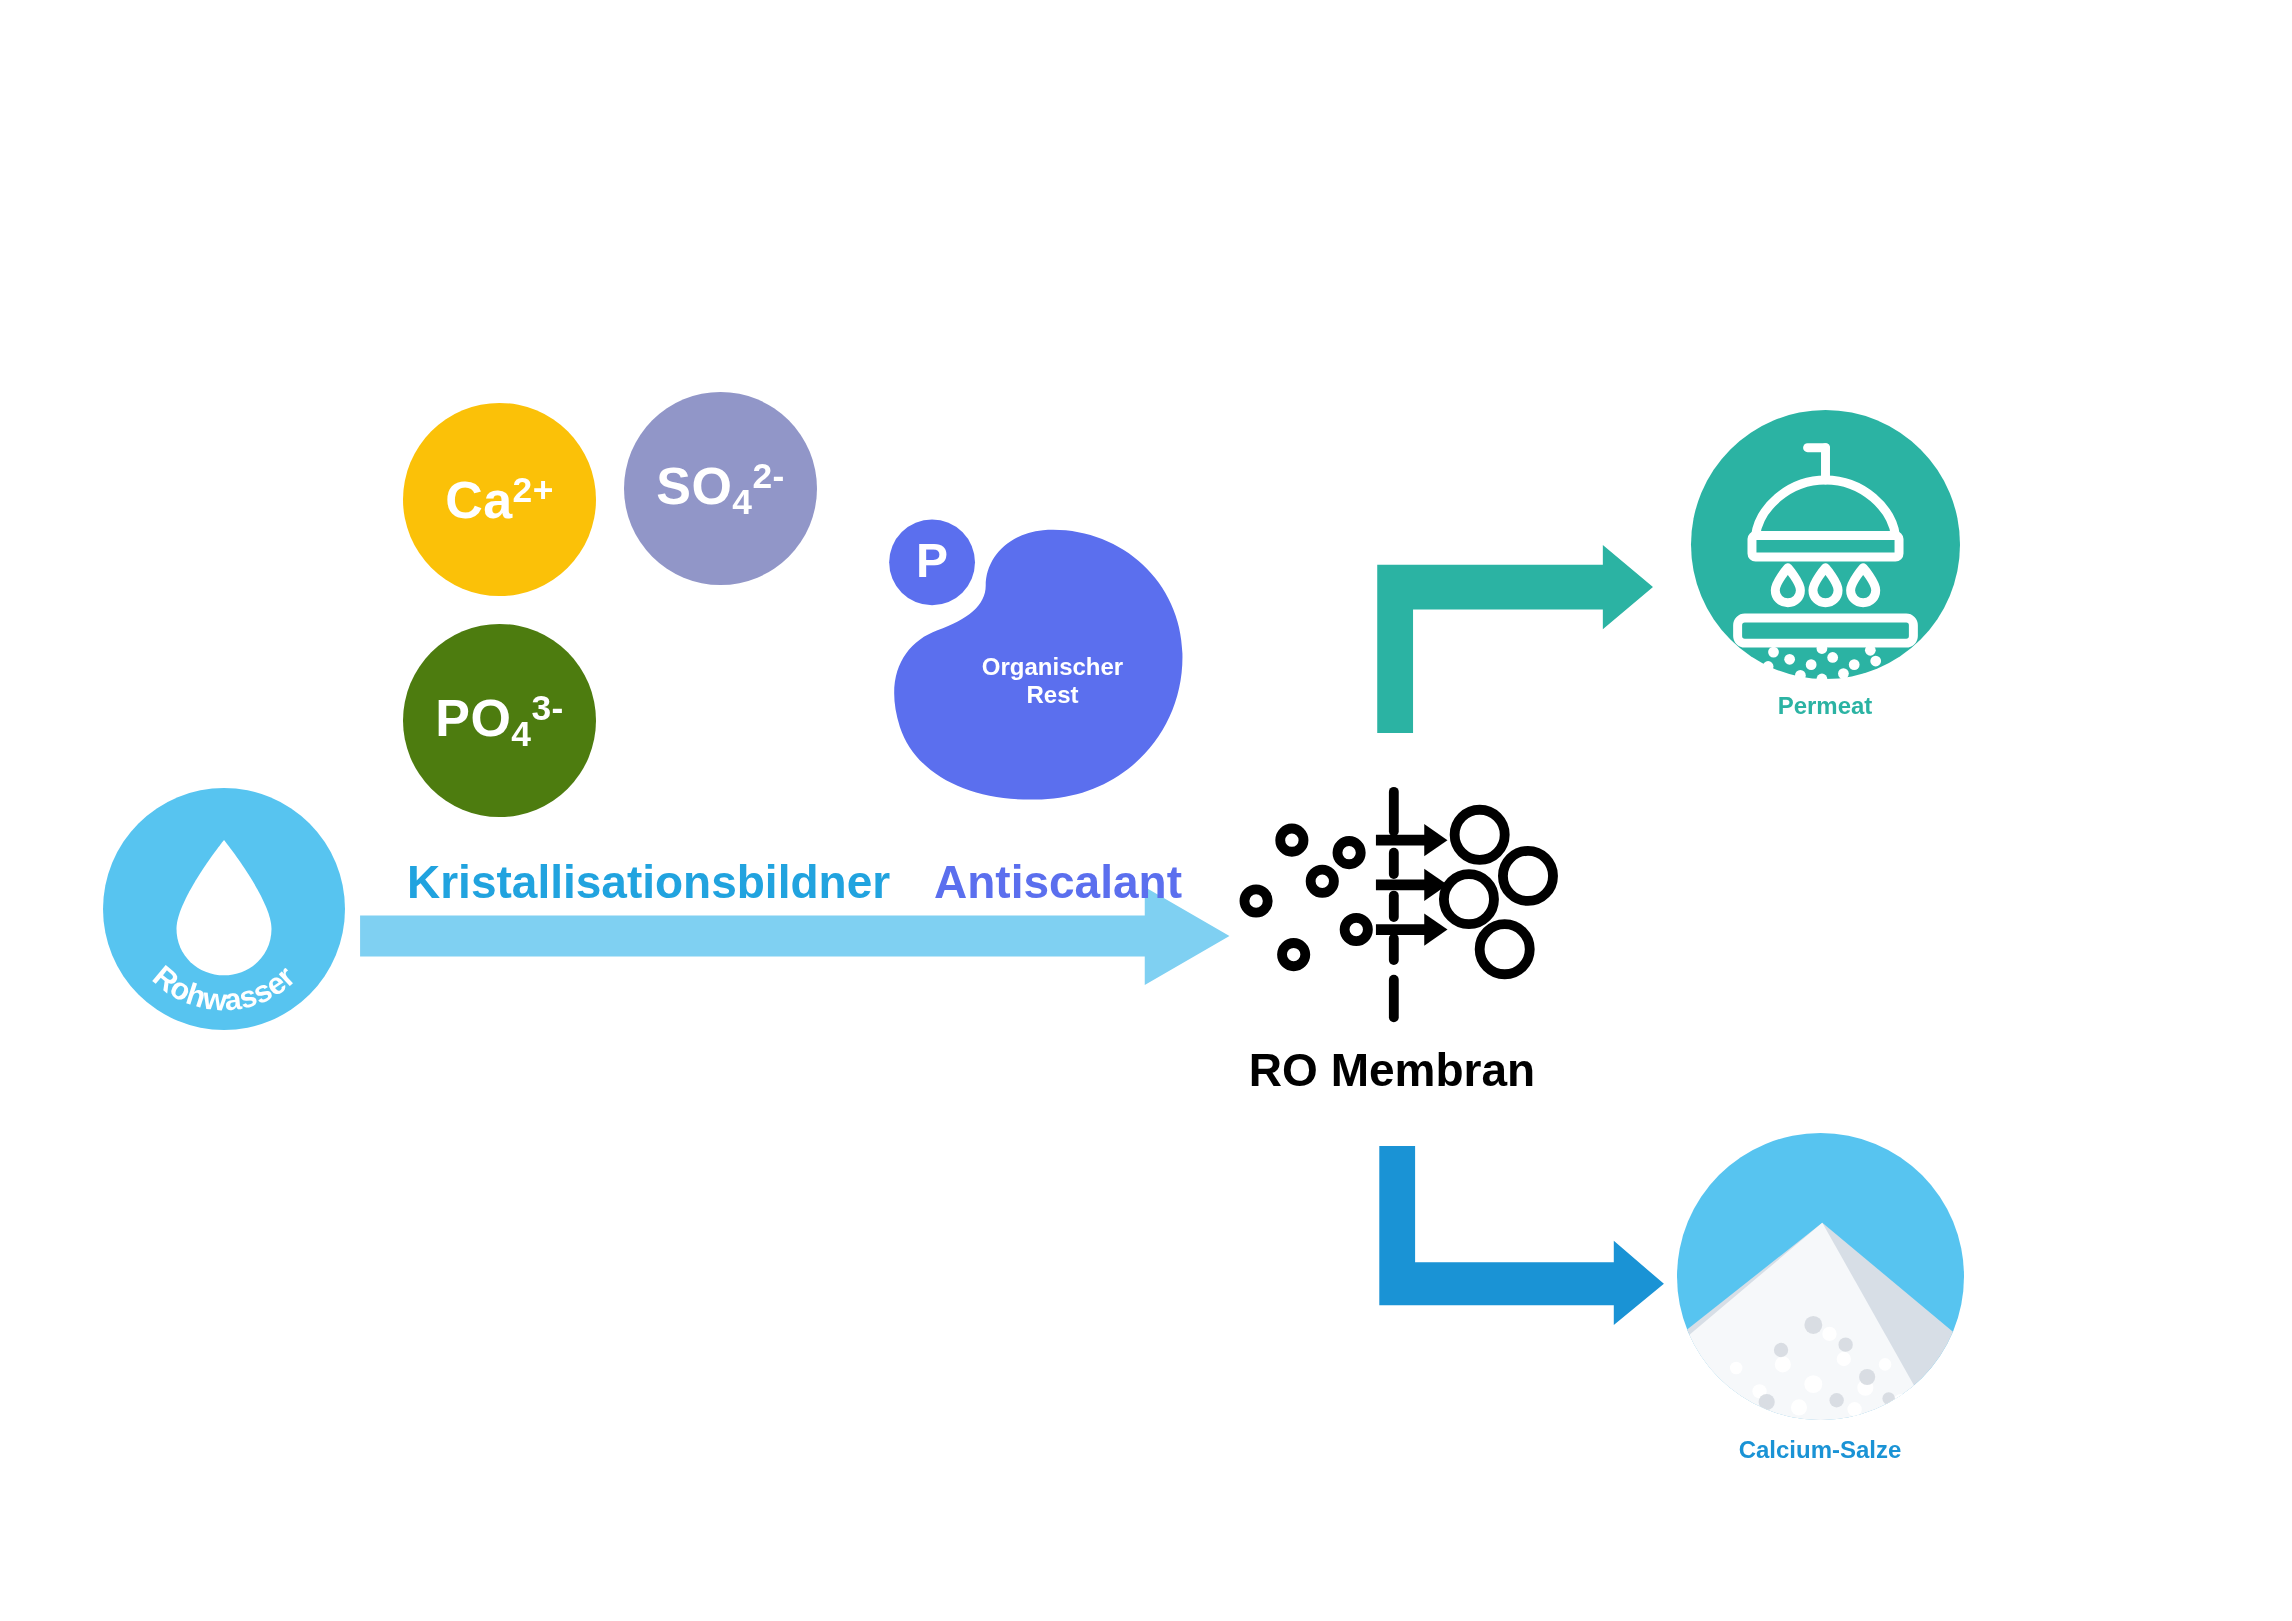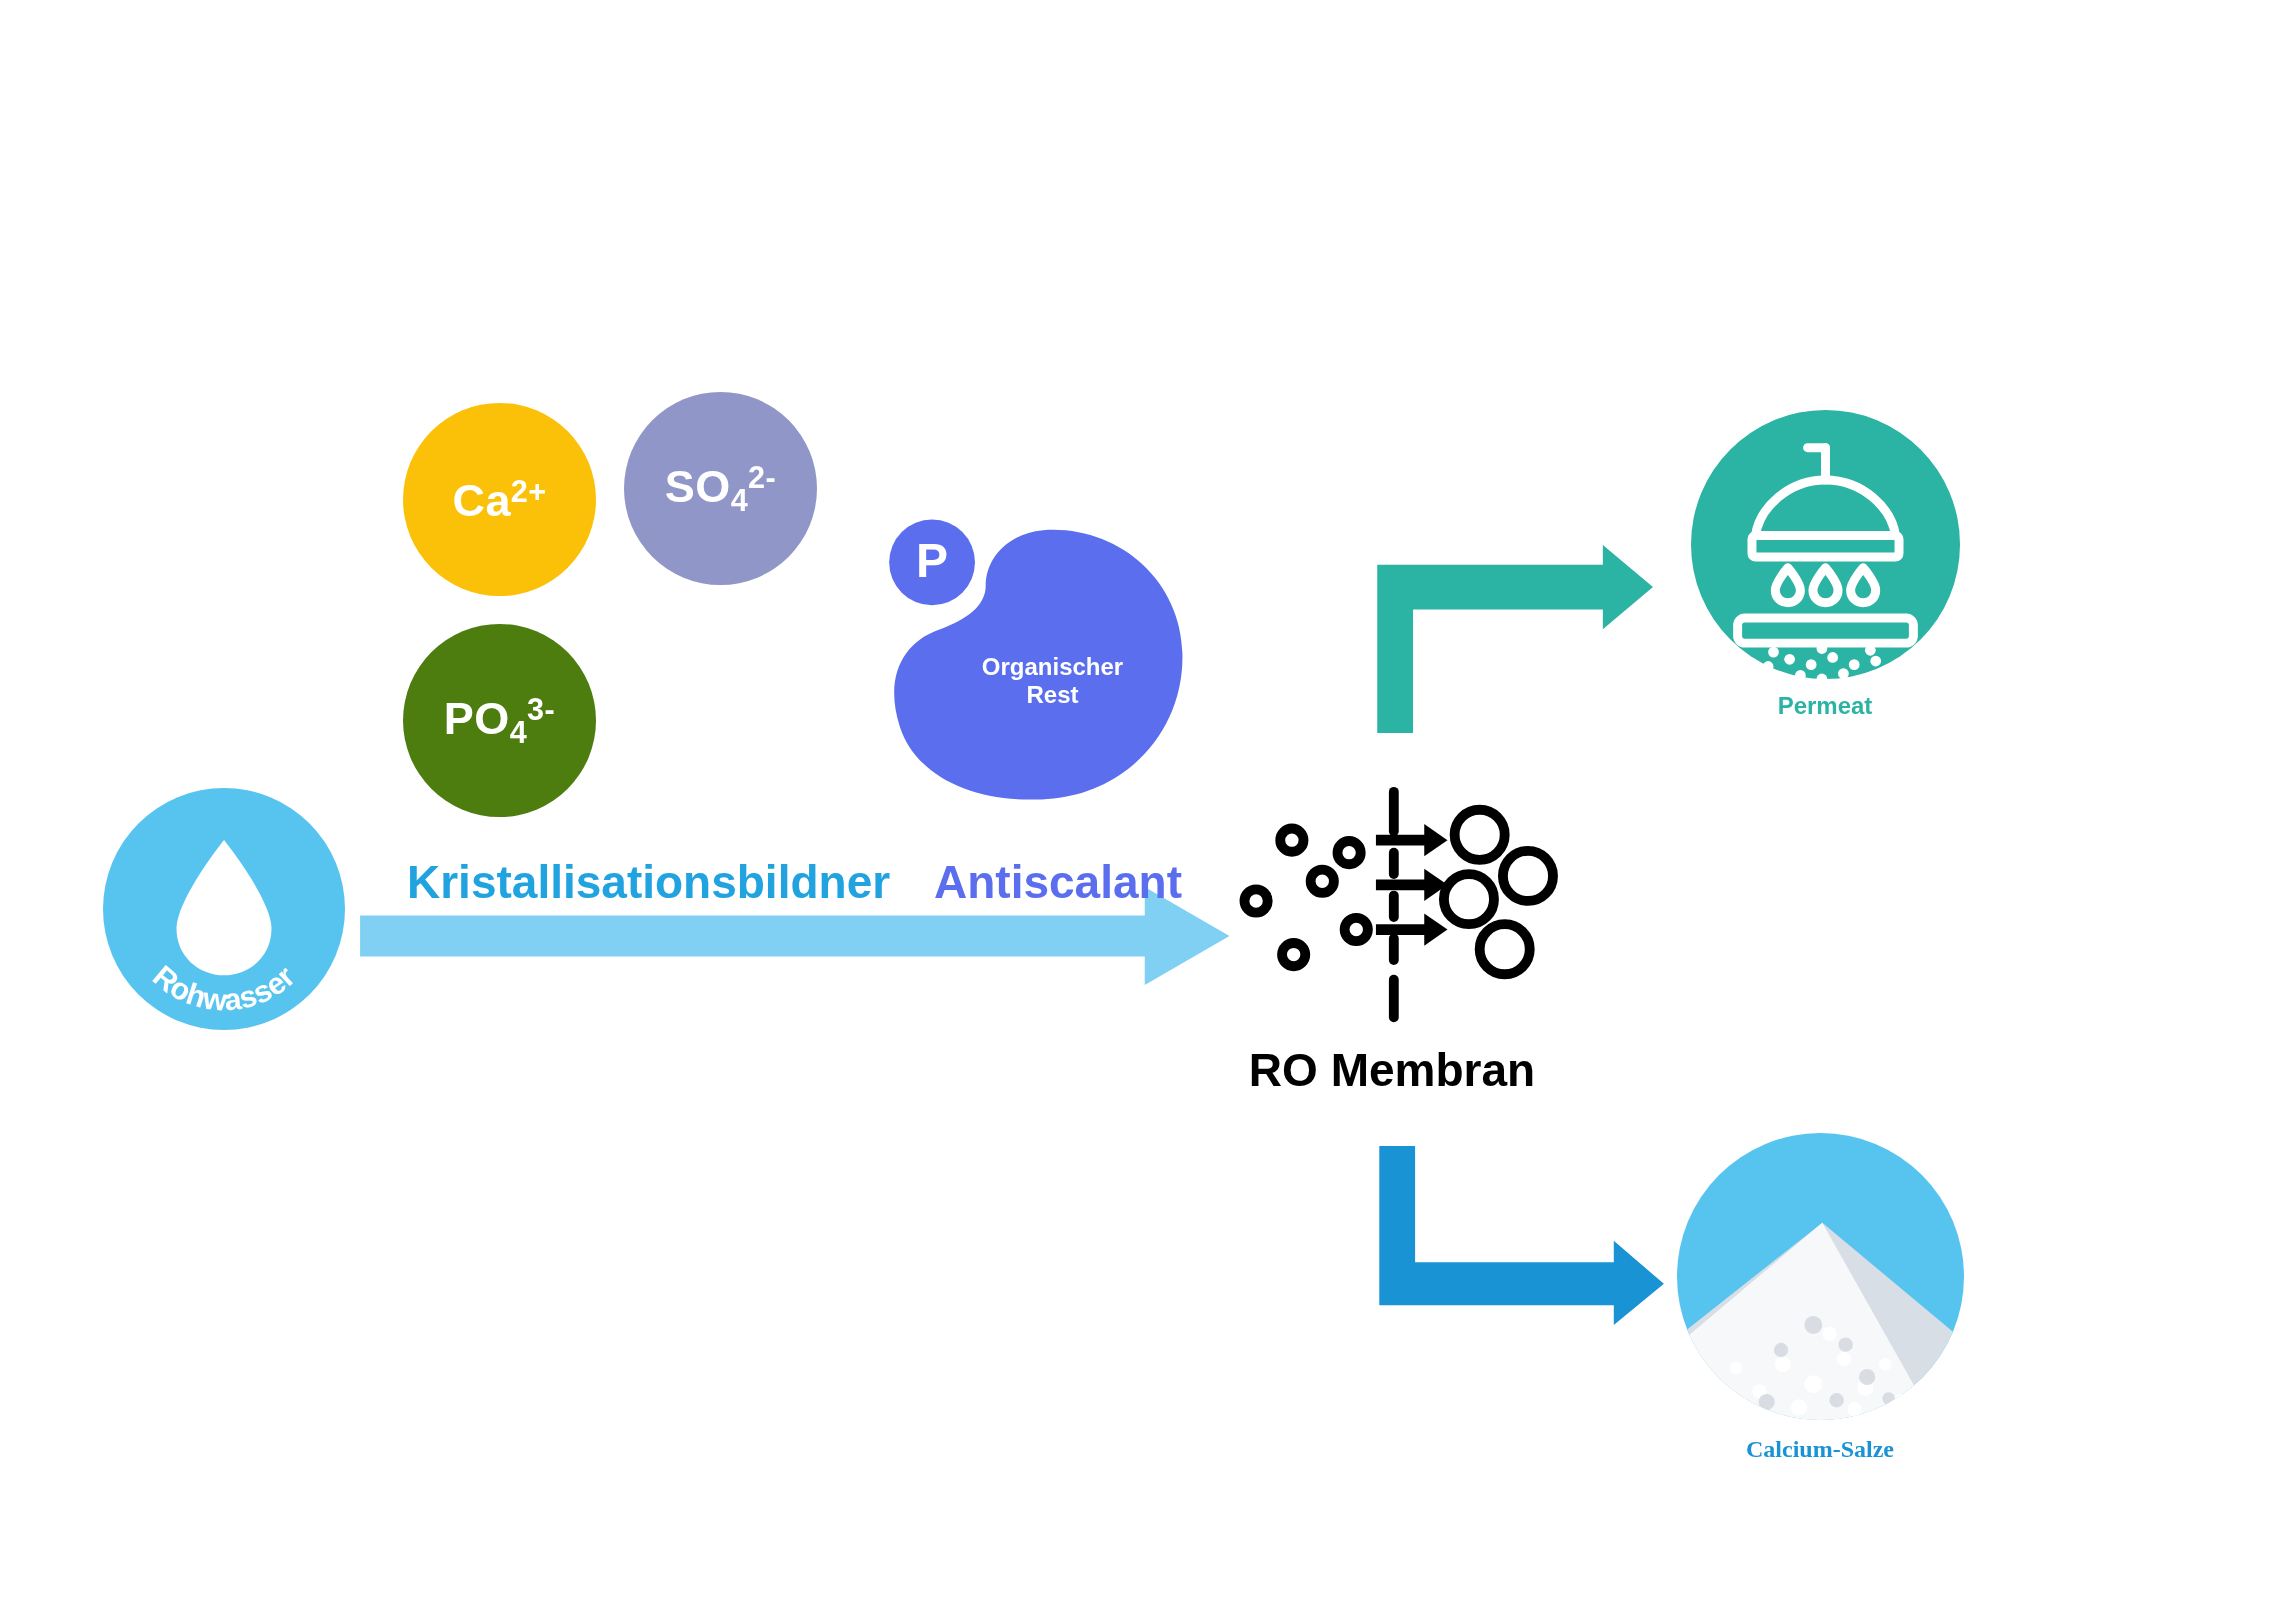--- a/index.html
+++ b/index.html
@@ -23,21 +23,21 @@
   .ion {
     border-radius: 50%;
     display: flex;
     align-items: center;
     justify-content: center;
     color: #ffffff;
     font-weight: bold;
     letter-spacing: 0.4px;
   }
   .ion .formula {
-    font-size: 45px;
+    font-size: 52px;
     line-height: 1;
     white-space: nowrap;
   }
   .ion .formula sub {
     font-size: 0.68em;
     vertical-align: -0.28em;
   }
   .ion .formula sup {
     font-size: 0.68em;
     vertical-align: 0.46em;
@@ -265,17 +265,17 @@
           <circle cx="152" cy="214" r="10"></circle>
             <circle cx="188" cy="236" r="8"></circle>
           <circle cx="116" cy="242" r="8"></circle>
             <circle cx="212" cy="272" r="9"></circle>
           <circle cx="100" cy="300" r="9"></circle>
             <circle cx="178" cy="298" r="8"></circle>
           <circle cx="236" cy="296" r="7"></circle>
         </g>
       </g>
     </svg>
-    <div class="abs outcaption" style="left:-99px; top:303px; width:484px; color:#1A93D5;font-family:Liberation Serif, serif;">Calcium-Salze</div>
+    <div class="abs outcaption" style="left:-99px; top:303px; width:484px; color:#1A93D5;">Calcium-Salze</div>
   </div>
 
 </div>
 
 
 </body></html>

